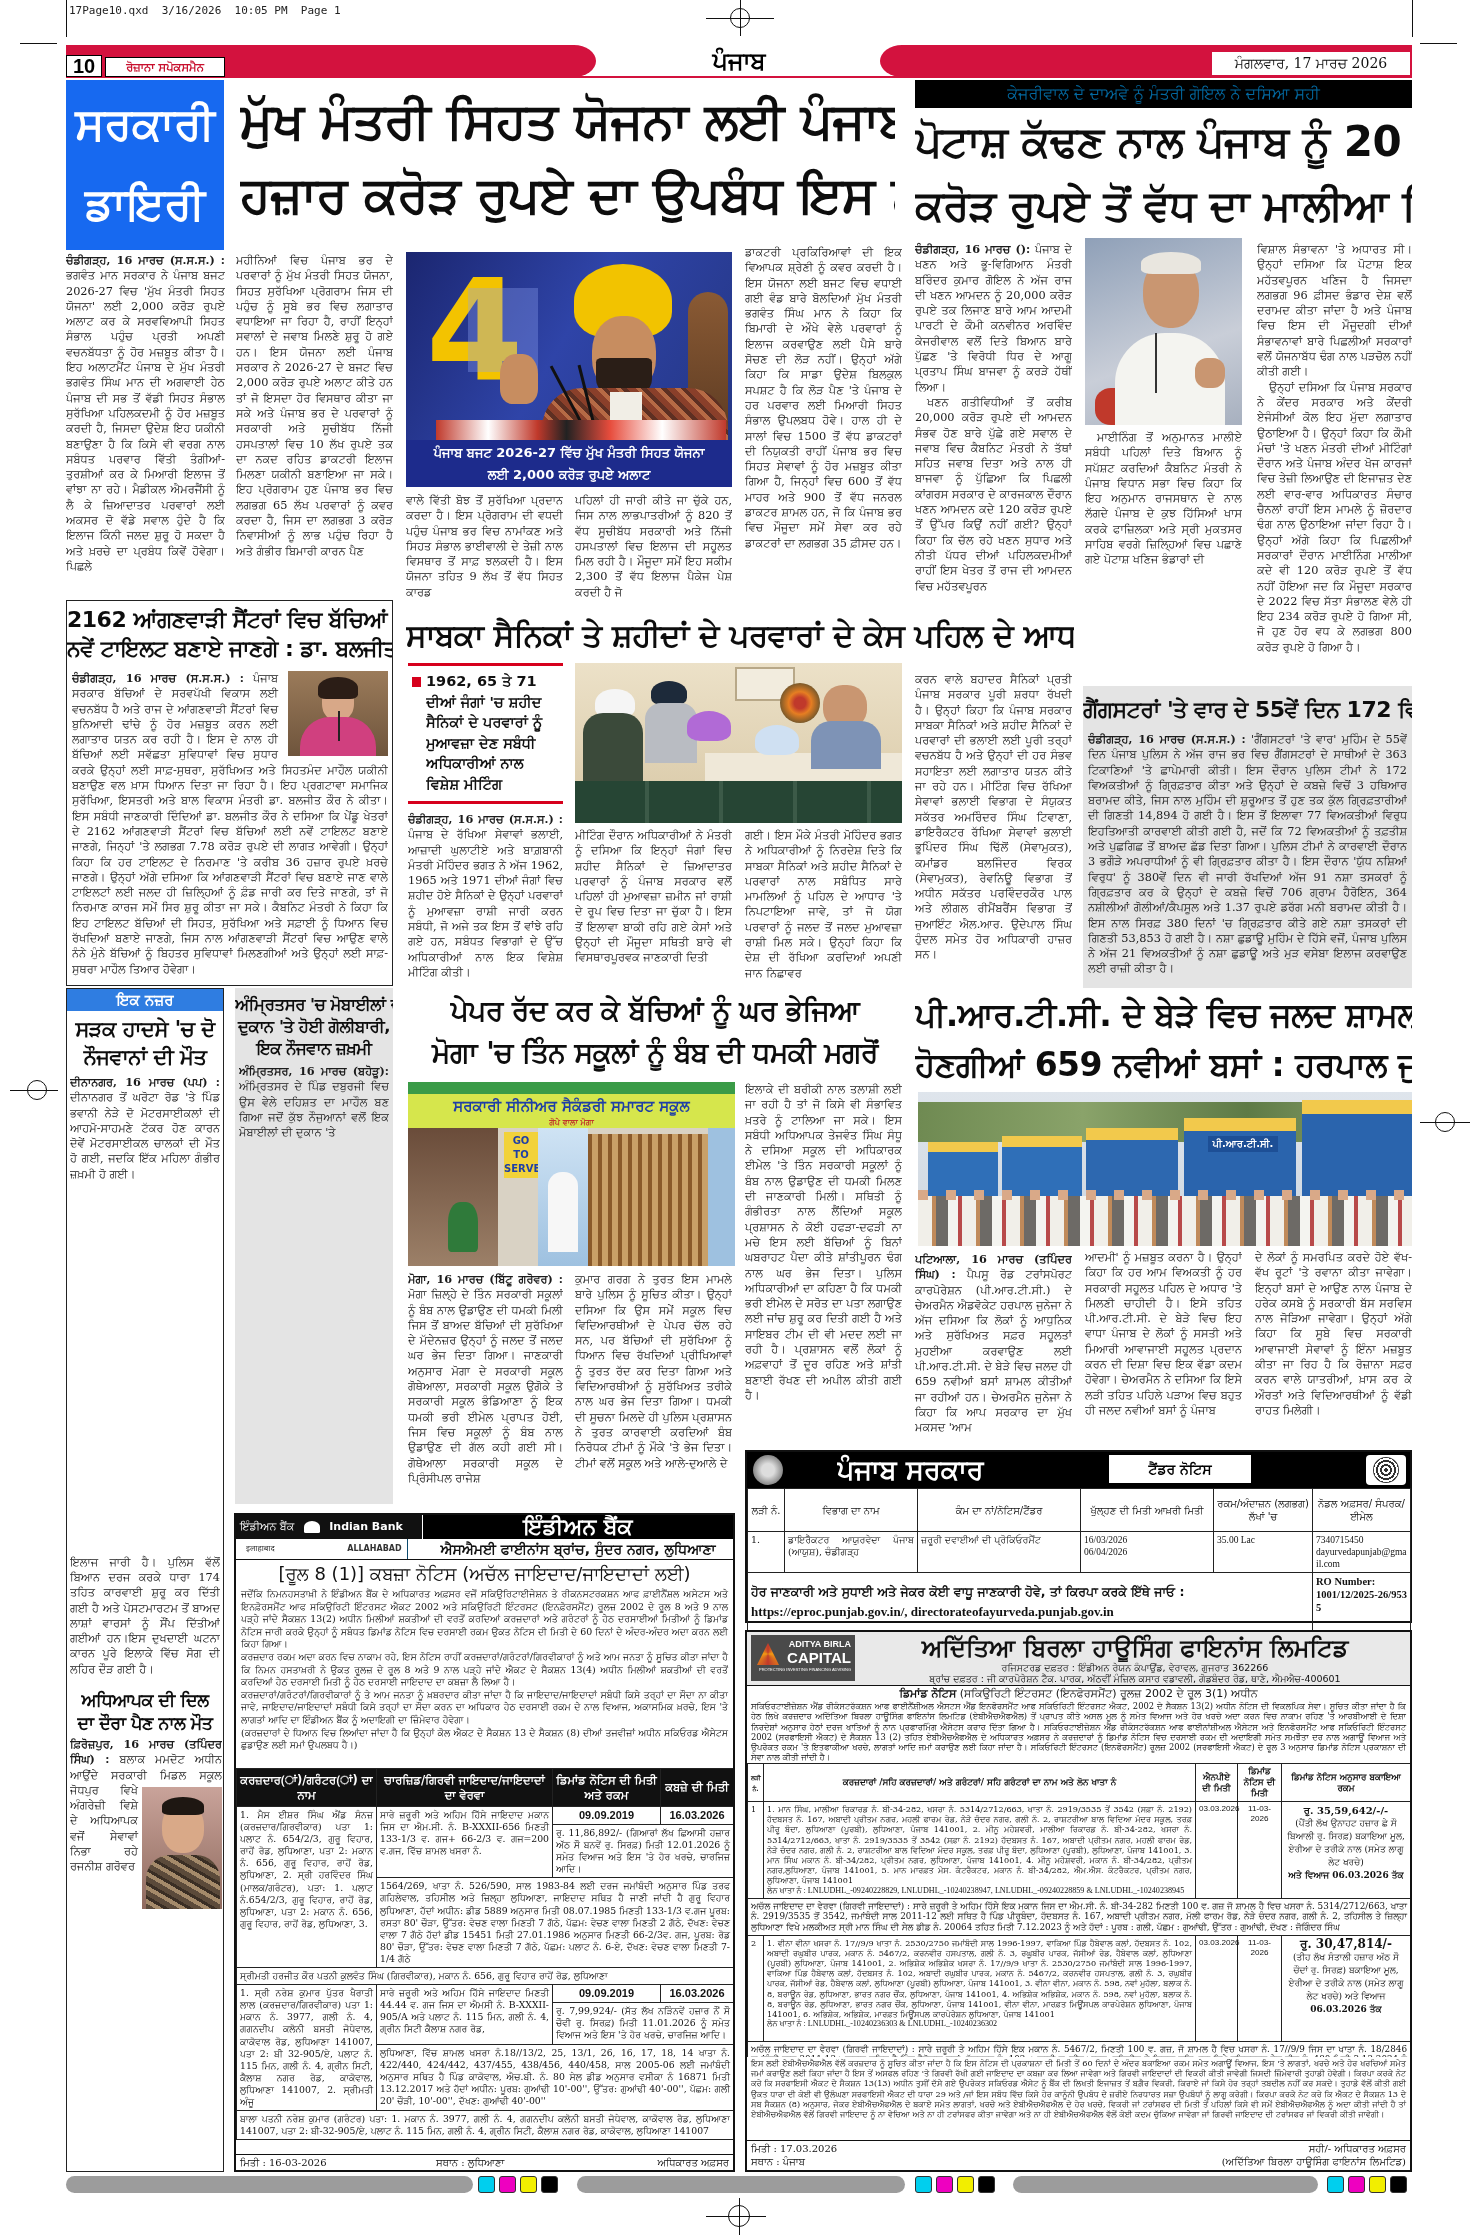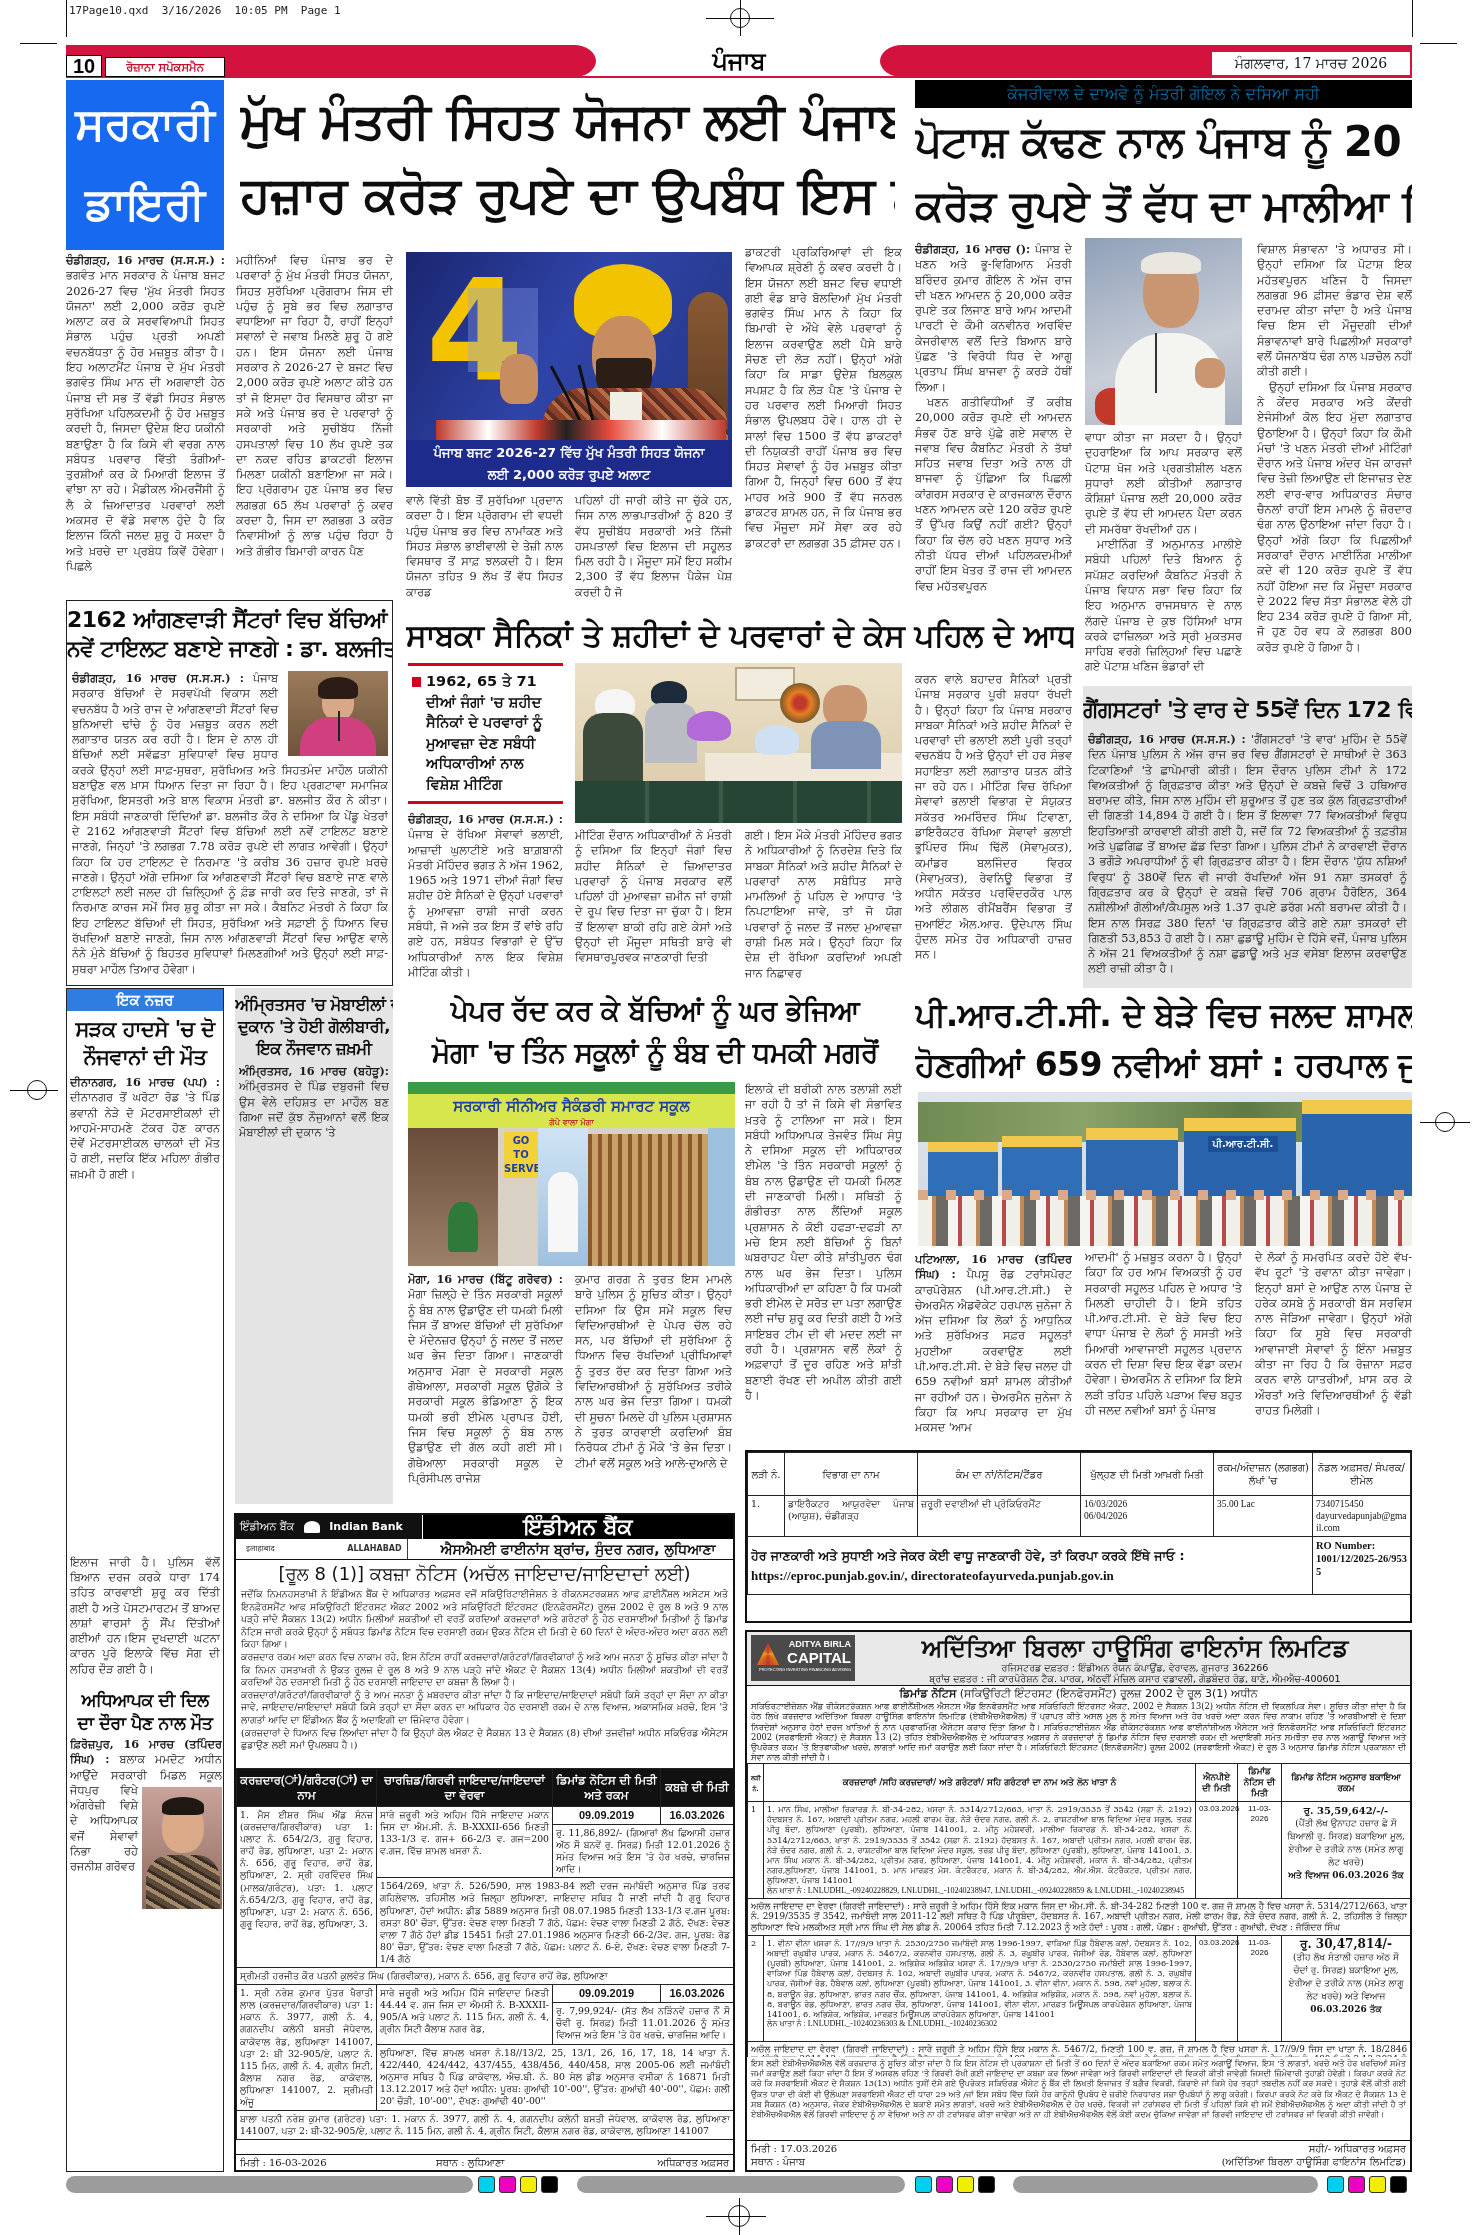--- a/index.html
+++ b/index.html
@@ -123,21 +123,20 @@
 </div>
 <div class="a ph" style="left:1085px;top:238px;width:157px;height:187px;background:linear-gradient(160deg,#8fa0b8,#c9ced8 60%,#a7b0bf)">
   <div class="a" style="left:10px;top:150px;width:40px;height:37px;background:#c0392b;border-radius:40%"></div>
   <div class="a" style="left:30px;top:95px;width:110px;height:92px;background:#f4f4f0;border-radius:50px 50px 0 0"></div>
   <div class="a" style="left:58px;top:20px;width:56px;height:70px;background:#c99671;border-radius:46%"></div>
   <div class="a" style="left:56px;top:14px;width:60px;height:22px;background:#e9e6df;border-radius:50% 50% 20% 20%"></div>
   <div class="a" style="left:70px;top:95px;width:2px;height:60px;background:#333"></div>
   <div class="a" style="left:110px;top:120px;width:30px;height:30px;background:#c99671;border-radius:40%"></div>
 </div>
 <div class="col" style="left:1085px;top:430px;width:157px;height:252px">
-  <p>ਵਾਧਾ ਕੀਤਾ ਜਾ ਸਕਦਾ ਹੈ। ਉਨ੍ਹਾਂ ਦੁਹਰਾਇਆ ਕਿ ਆਪ ਸਰਕਾਰ ਵਲੋਂ ਪੋਟਾਸ਼ ਖੋਜ ਅਤੇ ਪ੍ਰਗਤੀਸ਼ੀਲ ਖਣਨ ਸੁਧਾਰਾਂ ਲਈ ਕੀਤੀਆਂ ਲਗਾਤਾਰ ਕੋਸ਼ਿਸ਼ਾਂ ਪੰਜਾਬ ਲਈ 20,000 ਕਰੋੜ ਰੁਪਏ ਤੋਂ ਵੱਧ ਦੀ ਆਮਦਨ ਪੈਦਾ ਕਰਨ ਦੀ ਸਮਰੱਥਾ ਰੱਖਦੀਆਂ ਹਨ।</p>
   <p class="ind">ਮਾਈਨਿੰਗ ਤੋਂ ਅਨੁਮਾਨਤ ਮਾਲੀਏ ਸਬੰਧੀ ਪਹਿਲਾਂ ਦਿਤੇ ਬਿਆਨ ਨੂੰ ਸਪੱਸ਼ਟ ਕਰਦਿਆਂ ਕੈਬਨਿਟ ਮੰਤਰੀ ਨੇ ਪੰਜਾਬ ਵਿਧਾਨ ਸਭਾ ਵਿਚ ਕਿਹਾ ਕਿ ਇਹ ਅਨੁਮਾਨ ਰਾਜਸਥਾਨ ਦੇ ਨਾਲ ਲੱਗਦੇ ਪੰਜਾਬ ਦੇ ਕੁਝ ਹਿੱਸਿਆਂ ਖਾਸ ਕਰਕੇ ਫਾਜ਼ਿਲਕਾ ਅਤੇ ਸ੍ਰੀ ਮੁਕਤਸਰ ਸਾਹਿਬ ਵਰਗੇ ਜ਼ਿਲ੍ਹਿਆਂ ਵਿਚ ਪਛਾਣੇ ਗਏ ਪੋਟਾਸ਼ ਖਣਿਜ ਭੰਡਾਰਾਂ ਦੀ</p>
 </div>
 <div class="col" style="left:1257px;top:242px;width:155px;height:440px">
   <p>ਵਿਸ਼ਾਲ ਸੰਭਾਵਨਾ 'ਤੇ ਅਧਾਰਤ ਸੀ। ਉਨ੍ਹਾਂ ਦਸਿਆ ਕਿ ਪੋਟਾਸ਼ ਇਕ ਮਹੱਤਵਪੂਰਨ ਖਣਿਜ ਹੈ ਜਿਸਦਾ ਲਗਭਗ 96 ਫ਼ੀਸਦ ਭੰਡਾਰ ਦੇਸ਼ ਵਲੋਂ ਦਰਾਮਦ ਕੀਤਾ ਜਾਂਦਾ ਹੈ ਅਤੇ ਪੰਜਾਬ ਵਿਚ ਇਸ ਦੀ ਮੌਜੂਦਗੀ ਦੀਆਂ ਸੰਭਾਵਨਾਵਾਂ ਬਾਰੇ ਪਿਛਲੀਆਂ ਸਰਕਾਰਾਂ ਵਲੋਂ ਯੋਜਨਾਬੱਧ ਢੰਗ ਨਾਲ ਪੜਚੋਲ ਨਹੀਂ ਕੀਤੀ ਗਈ।</p>
   <p class="ind">ਉਨ੍ਹਾਂ ਦਸਿਆ ਕਿ ਪੰਜਾਬ ਸਰਕਾਰ ਨੇ ਕੇਂਦਰ ਸਰਕਾਰ ਅਤੇ ਕੇਂਦਰੀ ਏਜੰਸੀਆਂ ਕੋਲ ਇਹ ਮੁੱਦਾ ਲਗਾਤਾਰ ਉਠਾਇਆ ਹੈ। ਉਨ੍ਹਾਂ ਕਿਹਾ ਕਿ ਕੌਮੀ ਮੰਚਾਂ 'ਤੇ ਖਣਨ ਮੰਤਰੀ ਦੀਆਂ ਮੀਟਿੰਗਾਂ ਦੌਰਾਨ ਅਤੇ ਪੰਜਾਬ ਅੰਦਰ ਖੋਜ ਕਾਰਜਾਂ ਵਿਚ ਤੇਜ਼ੀ ਲਿਆਉਣ ਦੀ ਇਜਾਜ਼ਤ ਦੇਣ ਲਈ ਵਾਰ-ਵਾਰ ਅਧਿਕਾਰਤ ਸੰਚਾਰ ਚੈਨਲਾਂ ਰਾਹੀਂ ਇਸ ਮਾਮਲੇ ਨੂੰ ਜ਼ੋਰਦਾਰ ਢੰਗ ਨਾਲ ਉਠਾਇਆ ਜਾਂਦਾ ਰਿਹਾ ਹੈ। ਉਨ੍ਹਾਂ ਅੱਗੇ ਕਿਹਾ ਕਿ ਪਿਛਲੀਆਂ ਸਰਕਾਰਾਂ ਦੌਰਾਨ ਮਾਈਨਿੰਗ ਮਾਲੀਆ ਕਦੇ ਵੀ 120 ਕਰੋੜ ਰੁਪਏ ਤੋਂ ਵੱਧ ਨਹੀਂ ਹੋਇਆ ਜਦ ਕਿ ਮੌਜੂਦਾ ਸਰਕਾਰ ਦੇ 2022 ਵਿਚ ਸੱਤਾ ਸੰਭਾਲਣ ਵੇਲੇ ਹੀ ਇਹ 234 ਕਰੋੜ ਰੁਪਏ ਹੋ ਗਿਆ ਸੀ, ਜੋ ਹੁਣ ਹੋਰ ਵਧ ਕੇ ਲਗਭਗ 800 ਕਰੋੜ ਰੁਪਏ ਹੋ ਗਿਆ ਹੈ।</p>
 </div>
 
 <div class="a box" style="left:66px;top:600px;width:327px;height:386px">
   <div class="a hl" style="left:0;top:4px;width:325px;height:60px;font-size:22px;line-height:29px;text-align:center">
     <div>2162 ਆਂਗਣਵਾੜੀ ਸੈਂਟਰਾਂ ਵਿਚ ਬੱਚਿਆਂ ਲਈ</div>
@@ -292,20 +291,28 @@
   <p><span class="dl">ਪਟਿਆਲਾ, 16 ਮਾਰਚ (ਤਪਿੰਦਰ ਸਿੰਘ) :</span> <span>ਪੈਪਸੂ ਰੋਡ ਟਰਾਂਸਪੋਰਟ ਕਾਰਪੋਰੇਸ਼ਨ (ਪੀ.ਆਰ.ਟੀ.ਸੀ.) ਦੇ ਚੇਅਰਮੈਨ ਐਡਵੋਕੇਟ ਹਰਪਾਲ ਜੁਨੇਜਾ ਨੇ ਅੱਜ ਦਸਿਆ ਕਿ ਲੋਕਾਂ ਨੂੰ ਆਧੁਨਿਕ ਅਤੇ ਸੁਰੱਖਿਅਤ ਸਫ਼ਰ ਸਹੂਲਤਾਂ ਮੁਹਈਆ ਕਰਵਾਉਣ ਲਈ ਪੀ.ਆਰ.ਟੀ.ਸੀ. ਦੇ ਬੇੜੇ ਵਿਚ ਜਲਦ ਹੀ 659 ਨਵੀਆਂ ਬਸਾਂ ਸ਼ਾਮਲ ਕੀਤੀਆਂ ਜਾ ਰਹੀਆਂ ਹਨ। ਚੇਅਰਮੈਨ ਜੁਨੇਜਾ ਨੇ ਕਿਹਾ ਕਿ ਆਪ ਸਰਕਾਰ ਦਾ ਮੁੱਖ ਮਕਸਦ 'ਆਮ</span></p>
 </div>
 <div class="col" style="left:1085px;top:1250px;width:157px;height:196px">
   <p>ਆਦਮੀ' ਨੂੰ ਮਜ਼ਬੂਤ ਕਰਨਾ ਹੈ। ਉਨ੍ਹਾਂ ਕਿਹਾ ਕਿ ਹਰ ਆਮ ਵਿਅਕਤੀ ਨੂੰ ਹਰ ਸਰਕਾਰੀ ਸਹੂਲਤ ਪਹਿਲ ਦੇ ਅਧਾਰ 'ਤੇ ਮਿਲਣੀ ਚਾਹੀਦੀ ਹੈ। ਇਸੇ ਤਹਿਤ ਪੀ.ਆਰ.ਟੀ.ਸੀ. ਦੇ ਬੇੜੇ ਵਿਚ ਇਹ ਵਾਧਾ ਪੰਜਾਬ ਦੇ ਲੋਕਾਂ ਨੂੰ ਸਸਤੀ ਅਤੇ ਮਿਆਰੀ ਆਵਾਜਾਈ ਸਹੂਲਤ ਪ੍ਰਦਾਨ ਕਰਨ ਦੀ ਦਿਸ਼ਾ ਵਿਚ ਇਕ ਵੱਡਾ ਕਦਮ ਹੋਵੇਗਾ। ਚੇਅਰਮੈਨ ਨੇ ਦਸਿਆ ਕਿ ਇਸੇ ਲੜੀ ਤਹਿਤ ਪਹਿਲੇ ਪੜਾਅ ਵਿਚ ਬਹੁਤ ਹੀ ਜਲਦ ਨਵੀਆਂ ਬਸਾਂ ਨੂੰ ਪੰਜਾਬ</p>
 </div>
 <div class="col" style="left:1255px;top:1250px;width:157px;height:196px">
   <p>ਦੇ ਲੋਕਾਂ ਨੂੰ ਸਮਰਪਿਤ ਕਰਦੇ ਹੋਏ ਵੱਖ-ਵੱਖ ਰੂਟਾਂ 'ਤੇ ਰਵਾਨਾ ਕੀਤਾ ਜਾਵੇਗਾ। ਇਨ੍ਹਾਂ ਬਸਾਂ ਦੇ ਆਉਣ ਨਾਲ ਪੰਜਾਬ ਦੇ ਹਰੇਕ ਕਸਬੇ ਨੂੰ ਸਰਕਾਰੀ ਬੱਸ ਸਰਵਿਸ ਨਾਲ ਜੋੜਿਆ ਜਾਵੇਗਾ। ਉਨ੍ਹਾਂ ਅੱਗੇ ਕਿਹਾ ਕਿ ਸੂਬੇ ਵਿਚ ਸਰਕਾਰੀ ਆਵਾਜਾਈ ਸੇਵਾਵਾਂ ਨੂੰ ਇੰਨਾ ਮਜ਼ਬੂਤ ਕੀਤਾ ਜਾ ਰਿਹ ਹੈ ਕਿ ਰੋਜ਼ਾਨਾ ਸਫ਼ਰ ਕਰਨ ਵਾਲੇ ਯਾਤਰੀਆਂ, ਖ਼ਾਸ ਕਰ ਕੇ ਔਰਤਾਂ ਅਤੇ ਵਿਦਿਆਰਥੀਆਂ ਨੂੰ ਵੱਡੀ ਰਾਹਤ ਮਿਲੇਗੀ।</p>
 </div>
 
 <div class="a notice tn" style="left:745px;top:1450px;width:667px;height:173px;border:2px solid #111">
+  <div style="position:relative;height:36px;background:#000">
+    <div class="a" style="left:6px;top:3px;width:30px;height:30px;border-radius:50%;background:radial-gradient(circle,#ddd 30%,#888 70%)"></div>
+    <div class="a" style="left:90px;top:0;width:250px;height:36px;color:#fff;font:bold 27px/36px 'DejaVu Sans',sans-serif;white-space:nowrap;overflow:hidden">ਪੰਜਾਬ ਸਰਕਾਰ</div>
+    <div class="a" style="left:362px;top:3px;width:142px;height:28px;background:#fff;color:#000;font:bold 14px/28px 'DejaVu Sans',sans-serif;text-align:center">ਟੈਂਡਰ ਨੋਟਿਸ</div>
+    <div class="a" style="left:619px;top:3px;width:40px;height:30px;background:#fff;border-radius:4px">
+      <div class="a" style="left:7px;top:2px;width:26px;height:26px;border-radius:50%;background:repeating-radial-gradient(circle,#333 0 2px,#fff 2px 4px)"></div>
+    </div>
+  </div>
   <table>
     <colgroup>
         <col style="width:37px">
         <col style="width:133px">
         <col style="width:163px">
         <col style="width:133px">
         <col style="width:99px">
         <col style="width:98px">
       </colgroup>
     <tbody>

